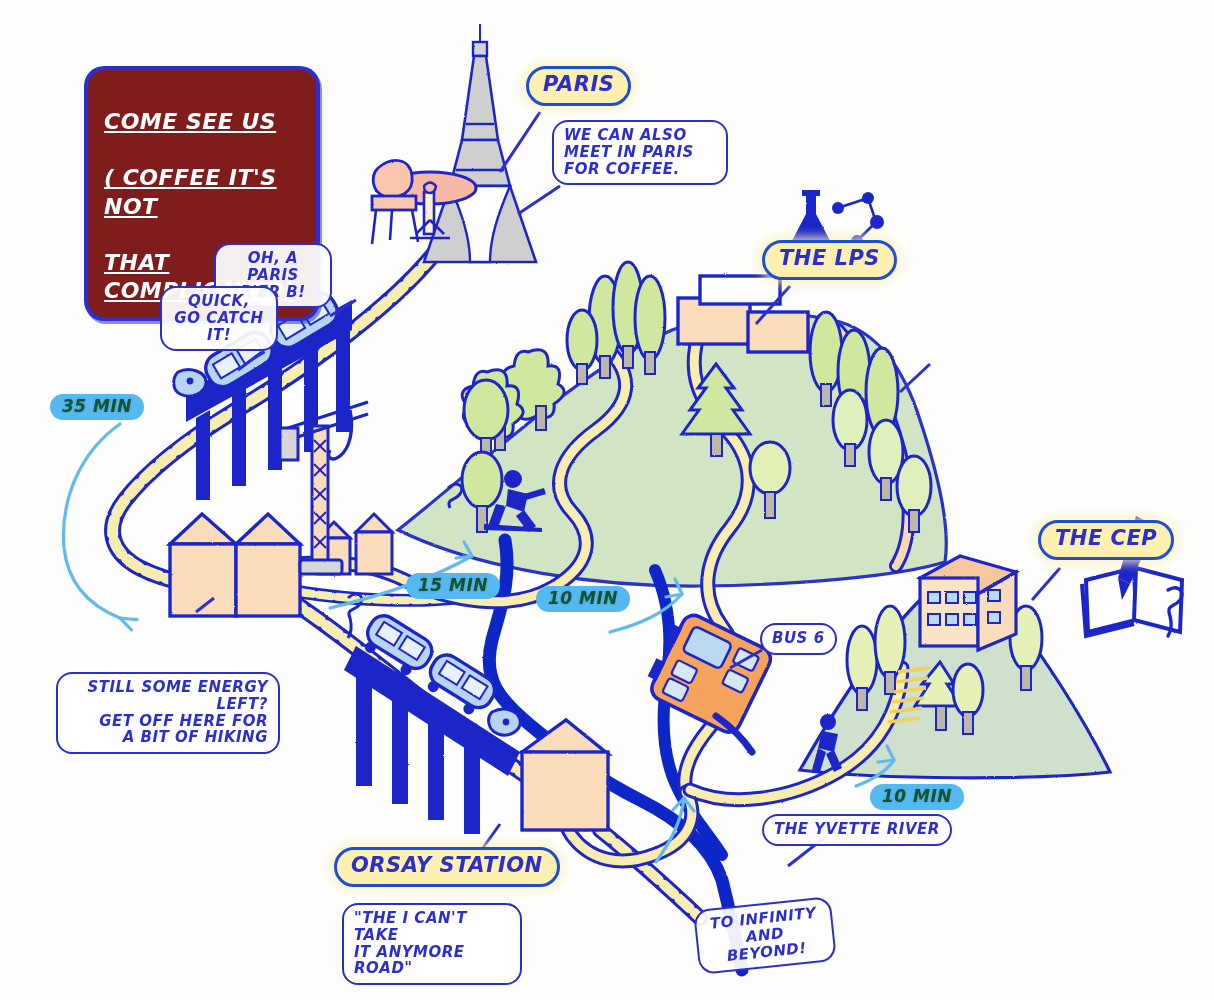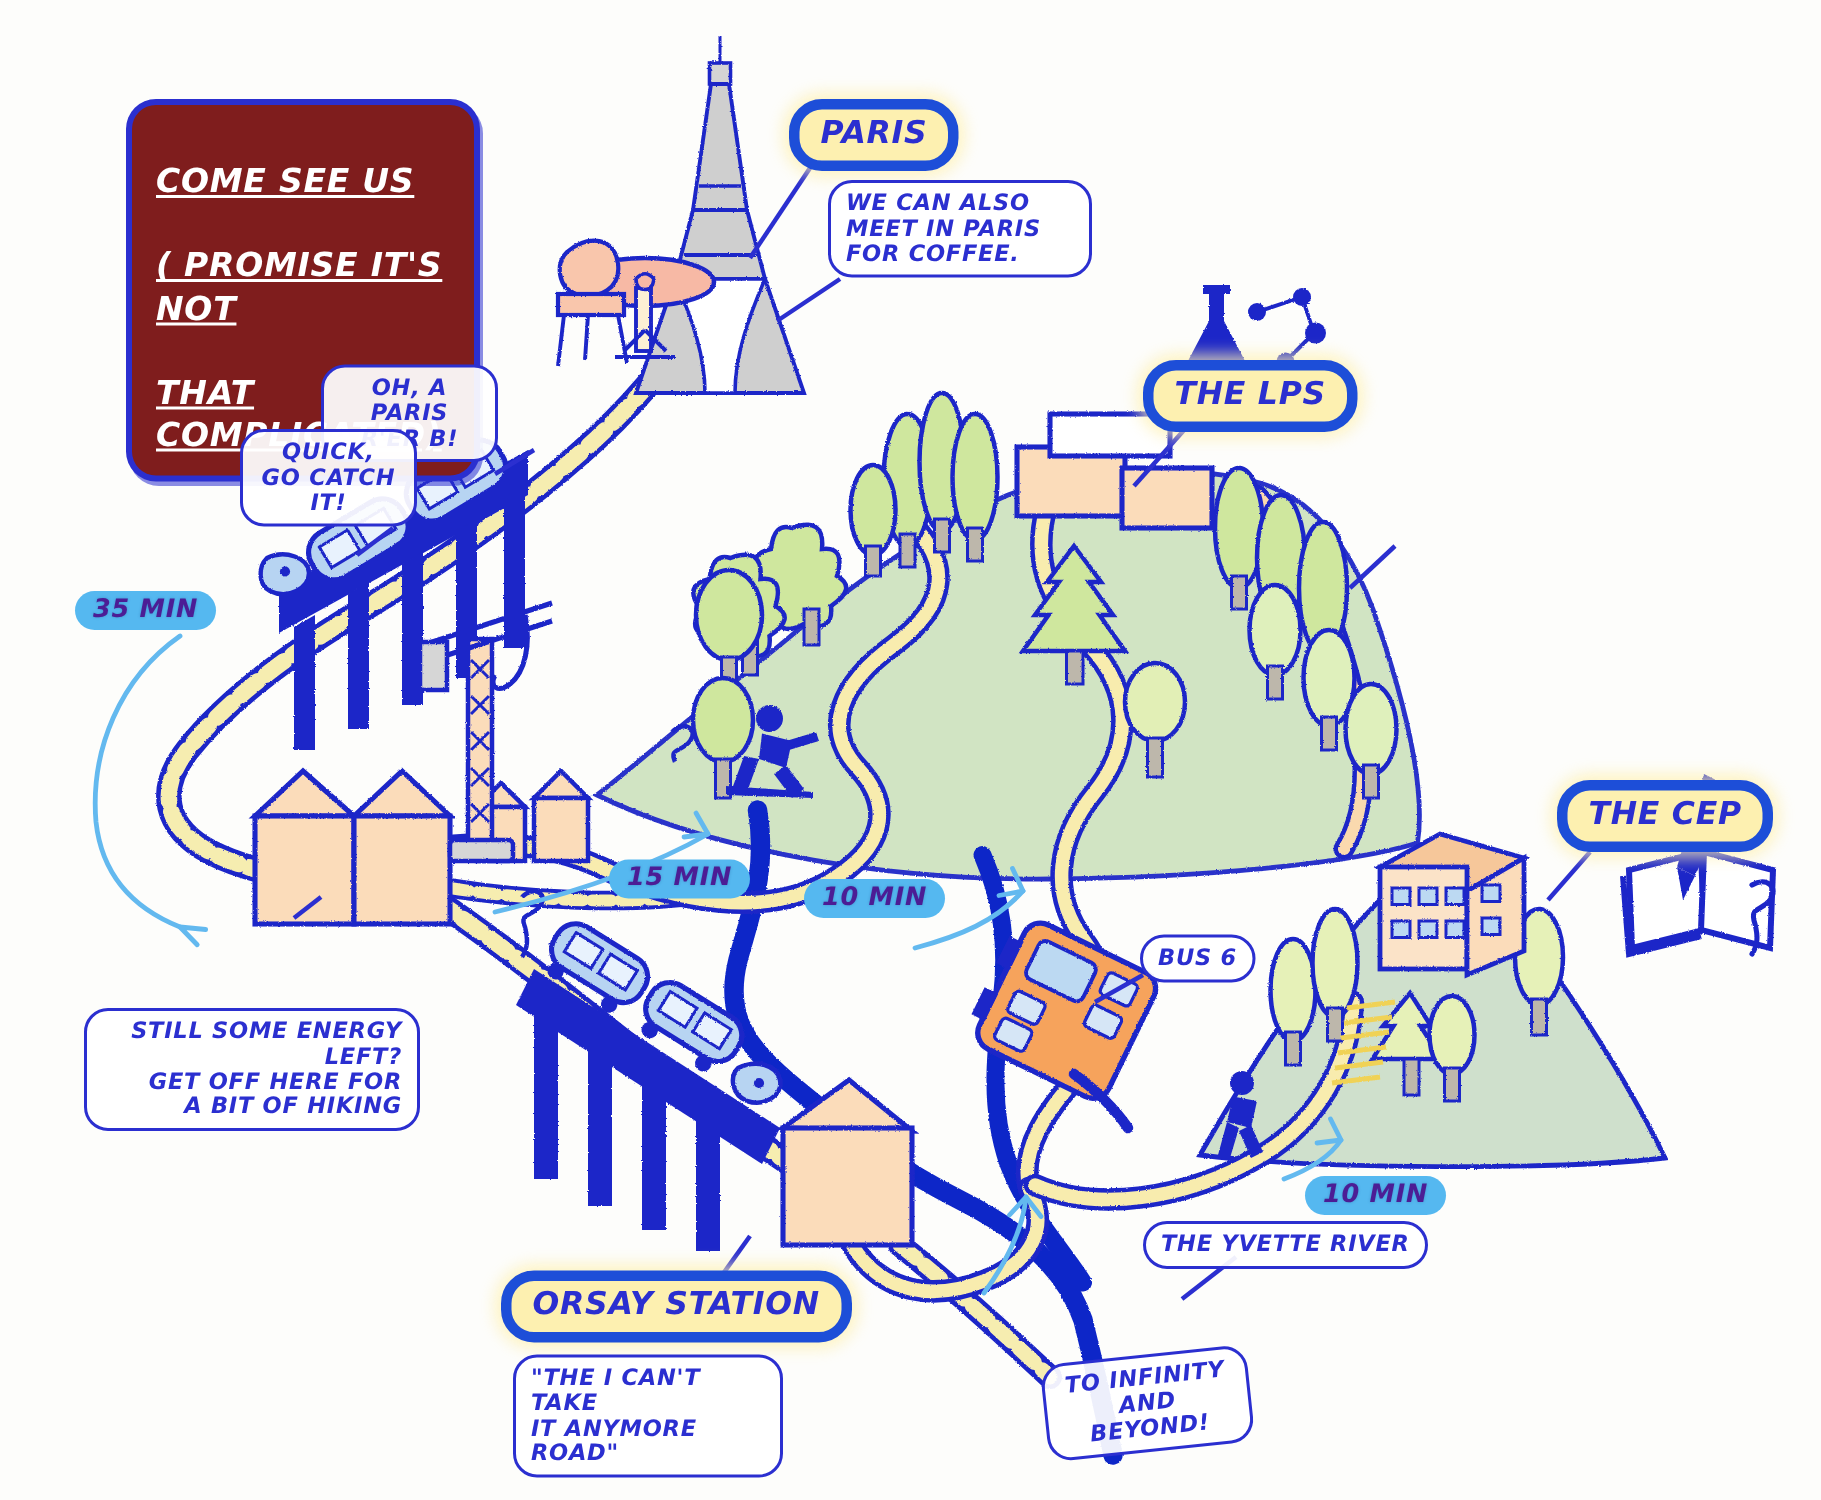--- a/index.html
+++ b/index.html
@@ -33,40 +33,40 @@
     font-family: "DejaVu Sans", sans-serif;
     font-style: italic;
     font-weight: bold;
     letter-spacing: 0.5px;
     white-space: pre-line;
     line-height: 1.12;
     user-select: none;
   }
   .chip-yellow {
     background: #fdf0b0;
-    border: 7px solid #1d4ed8;
+    border: 3px solid #1d4ed8;
     border-radius: 22px;
     color: #2b2fd0;
     font-size: 21px;
     padding: 4px 14px 6px 14px;
     box-shadow: 0 0 10px 4px rgba(253,240,176,0.75);
   }
   .chip-white {
     background: rgba(255,255,255,0.93);
     border: 2.5px solid #2b2fd0;
     border-radius: 16px;
     color: #2b2fd0;
     font-size: 15px;
     padding: 5px 10px 6px 10px;
   }
   .chip-blue {
     background: #55b8f0;
     border: none;
     border-radius: 14px;
-    color: #4c1d95;
+    color: #14532d;
     font-size: 17px;
     padding: 3px 12px 4px 12px;
     text-shadow: 0 0 2px rgba(40,100,160,0.45);
   }
   .chip-banner {
     background: #7f1d1d;
     border-radius: 16px;
     color: #ffffff;
     font-size: 22px;
     line-height: 1.28;
@@ -504,21 +504,21 @@
       <path d="M196 612 L 214 598"></path>
       <path d="M470 866 L 500 824"></path>
       <path d="M330 316 L 356 300"></path>
       <path d="M238 370 L 262 352"></path>
     </g>
   </svg>
 
   <div class="chip chip-banner" style="left:88px; top:70px; width:228px;">
     <span>
       <u>COME SEE US</u><br>
-      <u>( PROMISE IT'S NOT</u><br>
+      <u>( COFFEE IT'S NOT</u><br>
       <u>THAT COMPLICATED)</u>
     </span>
   </div>
 
   <div class="chip chip-yellow" style="left:526px; top:66px;">PARIS</div>
 
   <div class="chip chip-yellow" style="left:762px; top:240px;">THE LPS</div>
 
   <div class="chip chip-yellow" style="left:1038px; top:520px;">THE CEP</div>
 

